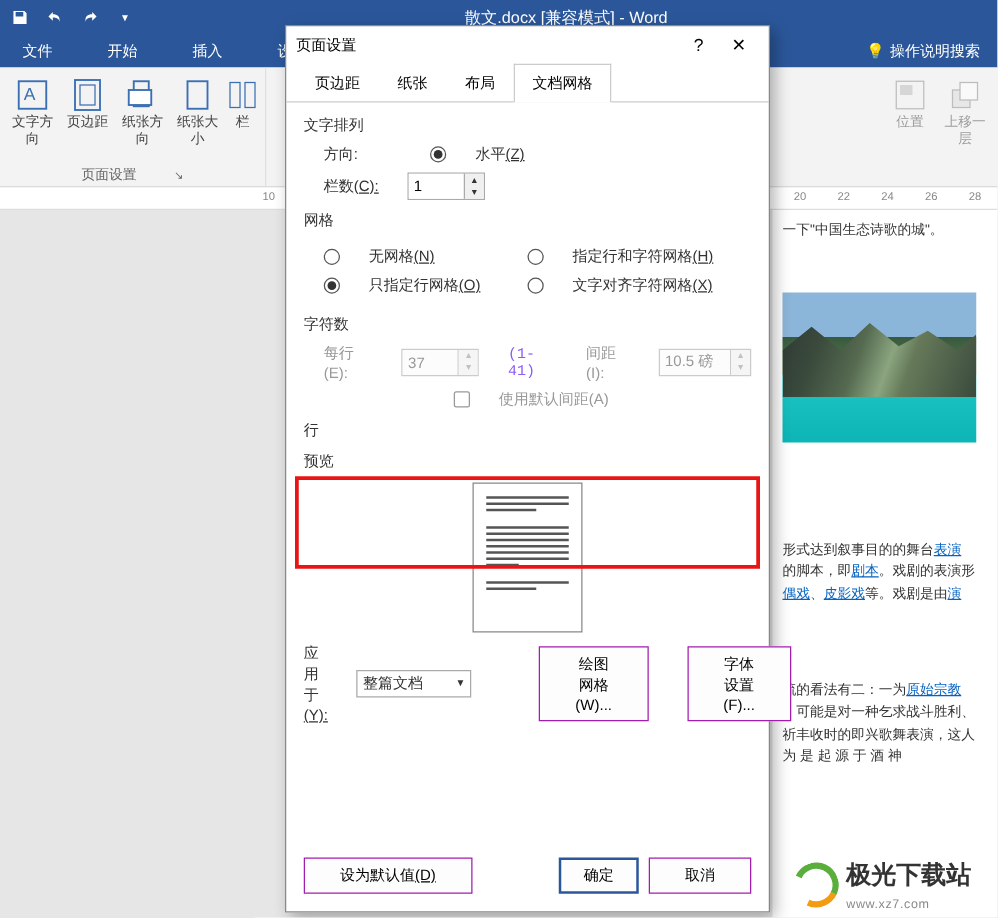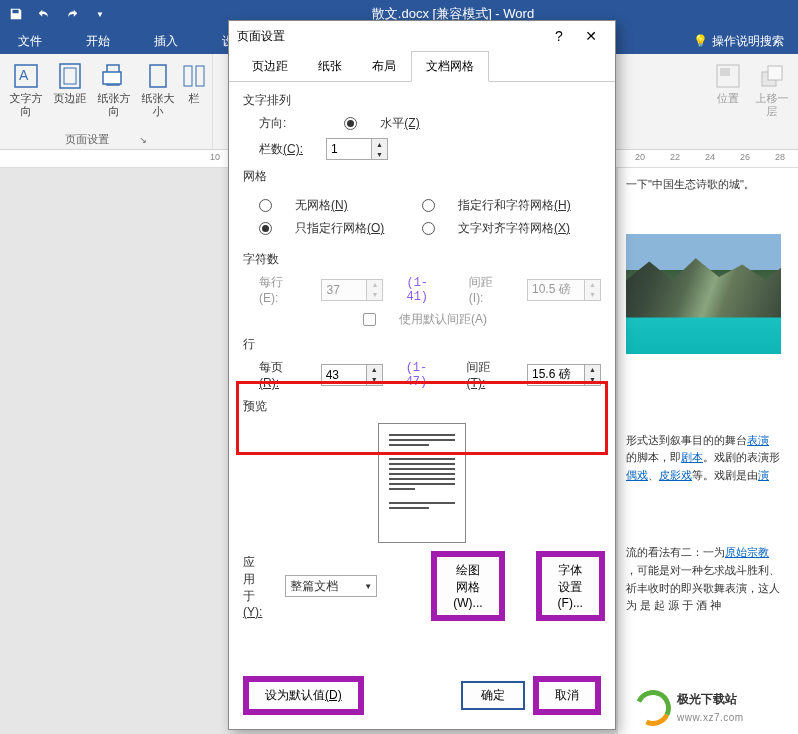--- a/index.html
+++ b/index.html
@@ -153,21 +153,21 @@
   }
   .logo-arc {
     width: 36px; height: 36px;
     border: 5px solid #5aaf3c;
     border-left-color: transparent;
     border-bottom-color: #f39c12;
     border-radius: 50%;
     transform: rotate(-20deg);
   }
   .logo-txt { margin-left: 6px; }
-  .logo-txt .cn { font-size: 12px; font-weight: bold; color: #333; }
+  .logo-txt .cn { font-size: 20px; font-weight: bold; color: #333; }
   .logo-txt .url { font-size: 10px; color: #888; letter-spacing: 0.5px; }
   
   
   .dialog {
     position: absolute;
     left: 228px;
     top: 20px;
     width: 388px;
     height: 710px;
     background: #fff;
@@ -285,23 +285,23 @@
   }
   .select .sv { width: 70px; }
   .select .dd { margin-left:4px; font-size:8px; }
   .dlg-footer {
     padding: 8px 14px 14px 14px;
     display: flex;
     align-items: center;
     border-top: none;
   }
   .btn {
-    border: 6px solid #a21caf;
+    border: 1px solid #a21caf;
     background: #fdfdfd;
-    padding: 5px 16px;
+    padding: 5px 28px;
     font-size: 12px;
     cursor: pointer;
     margin-left: 8px;
   }
   .btn.primary { border: 2px solid #2b579a; padding: 4px 18px; }
 </style>
 </head>
 <body>
 
 <div class="titlebar">
@@ -520,39 +520,20 @@
         </span>
       </div>
       <div class="row" style="margin-left:120px; color:#999;">
         <span class="check" style="opacity:0.6;"></span>
         <span>使用默认间距(A)</span>
       </div>
     </div>
 
     <div class="section">
       <div class="sec-title">行</div>
-      <div class="row">
-        <span><span>每页</span><span class="under">(R):</span></span>
-        <span class="spin">
-          <input value="43" style="">
-          <span class="arrows">
-              <div>▲</div>
-              <div>▼</div>
-            </span>
-        </span>
-        <span class="hint">(1-47)</span>
-        <span><span>间距</span><span class="under">(T):</span></span>
-        <span class="spin">
-          <input style="width: 56px;" value="15.6 磅">
-          <span class="arrows">
-              <div>▲</div>
-              <div>▼</div>
-            </span>
-        </span>
-      </div>
     </div>
 
     <div class="section">
       <div class="sec-title">预览</div>
       <div class="preview-box">
         <div class="pl"></div>
           <div class="pl"></div>
           <div class="pl short"></div>
         <div class="gap"></div>
         <div class="pl"></div>

